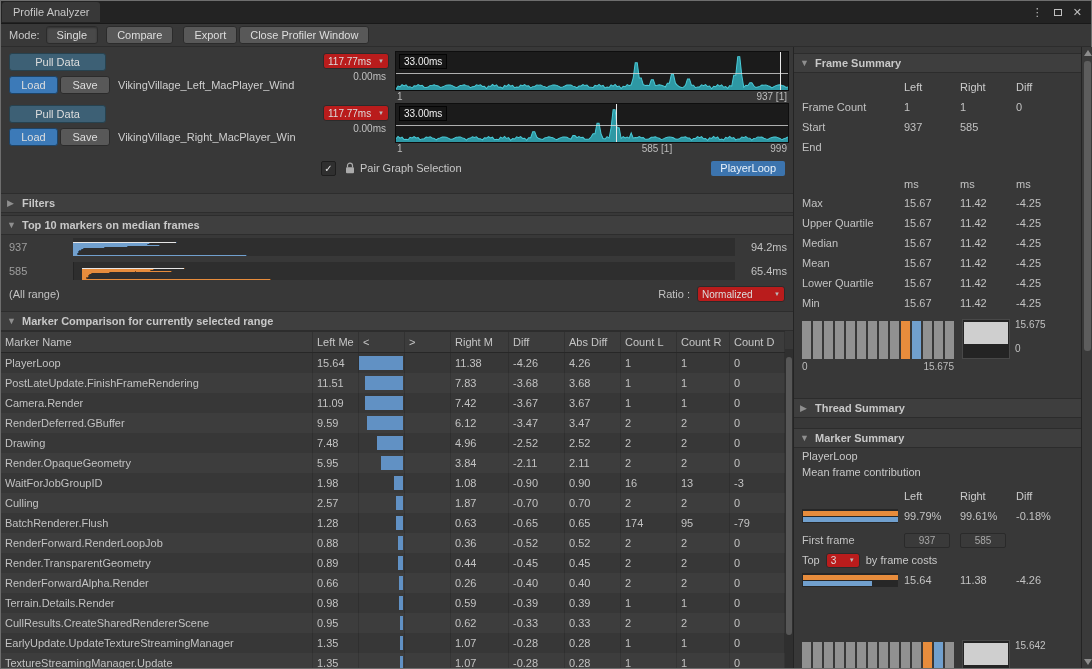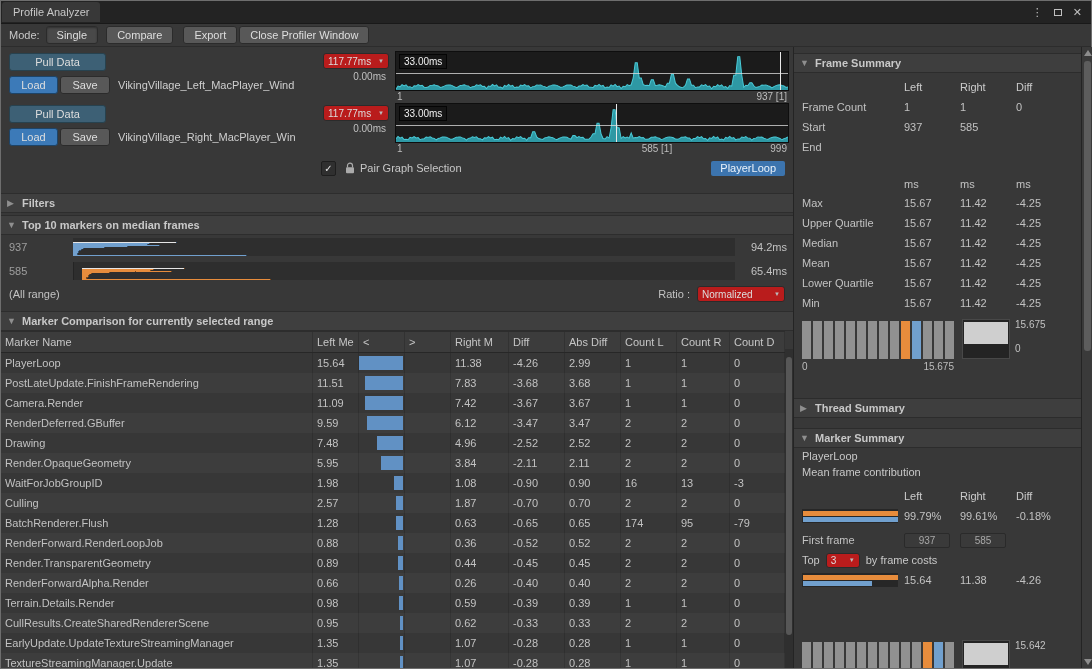--- a/index.html
+++ b/index.html
@@ -339,21 +339,21 @@
       <div class="tbody">
           <div class="trow tgrid">
             <div class="tcell c-name">PlayerLoop</div>
             <div class="tcell c-num">15.64</div>
             <div class="tcell c-lt">
               <div class="diffbar" style="width: 44px;"></div>
             </div>
             <div class="tcell c-gt"></div>
             <div class="tcell c-num">11.38</div>
             <div class="tcell c-num">-4.26</div>
-            <div class="tcell c-num">2.99</div>
+            <div class="tcell c-num">4.26</div>
             <div class="tcell c-num">1</div>
             <div class="tcell c-num">1</div>
             <div class="tcell c-num">0</div>
           </div>
           <div class="trow tgrid alt">
             <div class="tcell c-name">PostLateUpdate.FinishFrameRendering</div>
             <div class="tcell c-num">11.51</div>
             <div class="tcell c-lt">
               <div class="diffbar" style="width: 38px;"></div>
             </div>

